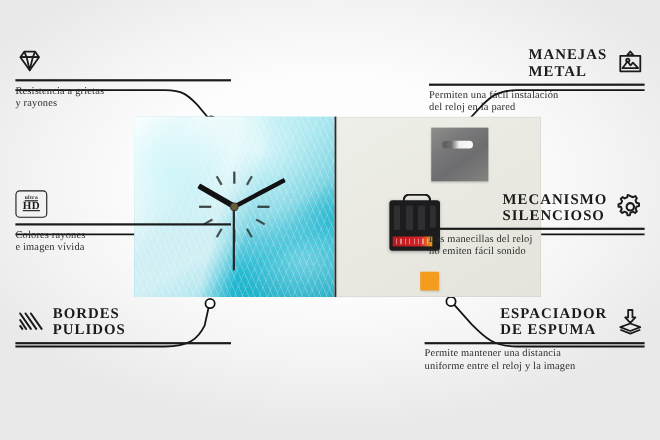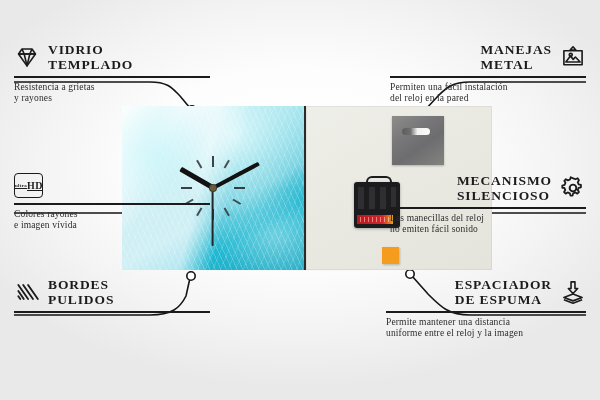--- a/index.html
+++ b/index.html
@@ -71,21 +71,21 @@
     text-transform:uppercase;
   }
   .co-rule{height:1.6px;background:#1b1b1b;margin:4px 0 4px 0;}
   .co-sub{
     font-family:"Liberation Serif",serif;font-size:9.5px;line-height:11.5px;
     color:#2c2c2c;letter-spacing:.15px;
   }
   .ico{width:26px;height:26px;flex:0 0 26px;color:#1b1b1b;}
   .ico svg{display:block;width:26px;height:26px;}
   .hdbox{width:27px;height:23px;border:1.6px solid #1b1b1b;border-radius:4px;
-    display:flex;flex-direction:row;align-items:center;justify-content:flex-start;line-height:1;text-decoration:underline;}
+    display:flex;flex-direction:column;align-items:center;justify-content:center;line-height:1;text-decoration:underline;}
   .hdbox .u{font-size:5px;font-weight:bold;letter-spacing:.3px;}
   .hdbox .h{font-size:10px;font-weight:bold;letter-spacing:.3px;}
   .lines{position:absolute;left:0;top:0;width:600px;height:400px;pointer-events:none;}
 </style>
 </head>
 <body>
 
 <div class="stage">
 
   <svg class="lines" viewBox="0 0 600 400">
@@ -174,24 +174,20 @@
   <div class="callout left" style="left:14px;top:42px;">
     <div class="co-head">
       <span class="ico">
         <svg viewBox="0 0 24 24" fill="none" stroke="currentColor" stroke-width="1.5" stroke-linejoin="round">
           <path d="M4.2 9.2h15.6L12 20.2 4.2 9.2z"></path>
             <path d="M4.2 9.2 7.4 4.6h9.2l3.2 4.6"></path>
           <path d="M7.4 4.6 9.4 9.2 12 20.2 14.6 9.2l2-4.6"></path>
             <path d="M4.2 9.2h15.6"></path>
         </svg>
       </span>
-      <span class="co-title">
-        <span>VIDRIO</span><br>
-        <span>TEMPLADO</span>
-      </span>
     </div>
     <div class="co-rule"></div>
     <div class="co-sub">
       <span>Resistencia a grietas</span><br>
       <span>y rayones</span>
     </div>
   </div>
 
   <div class="callout left" style="left:14px;top:173px;">
     <div class="co-head">

